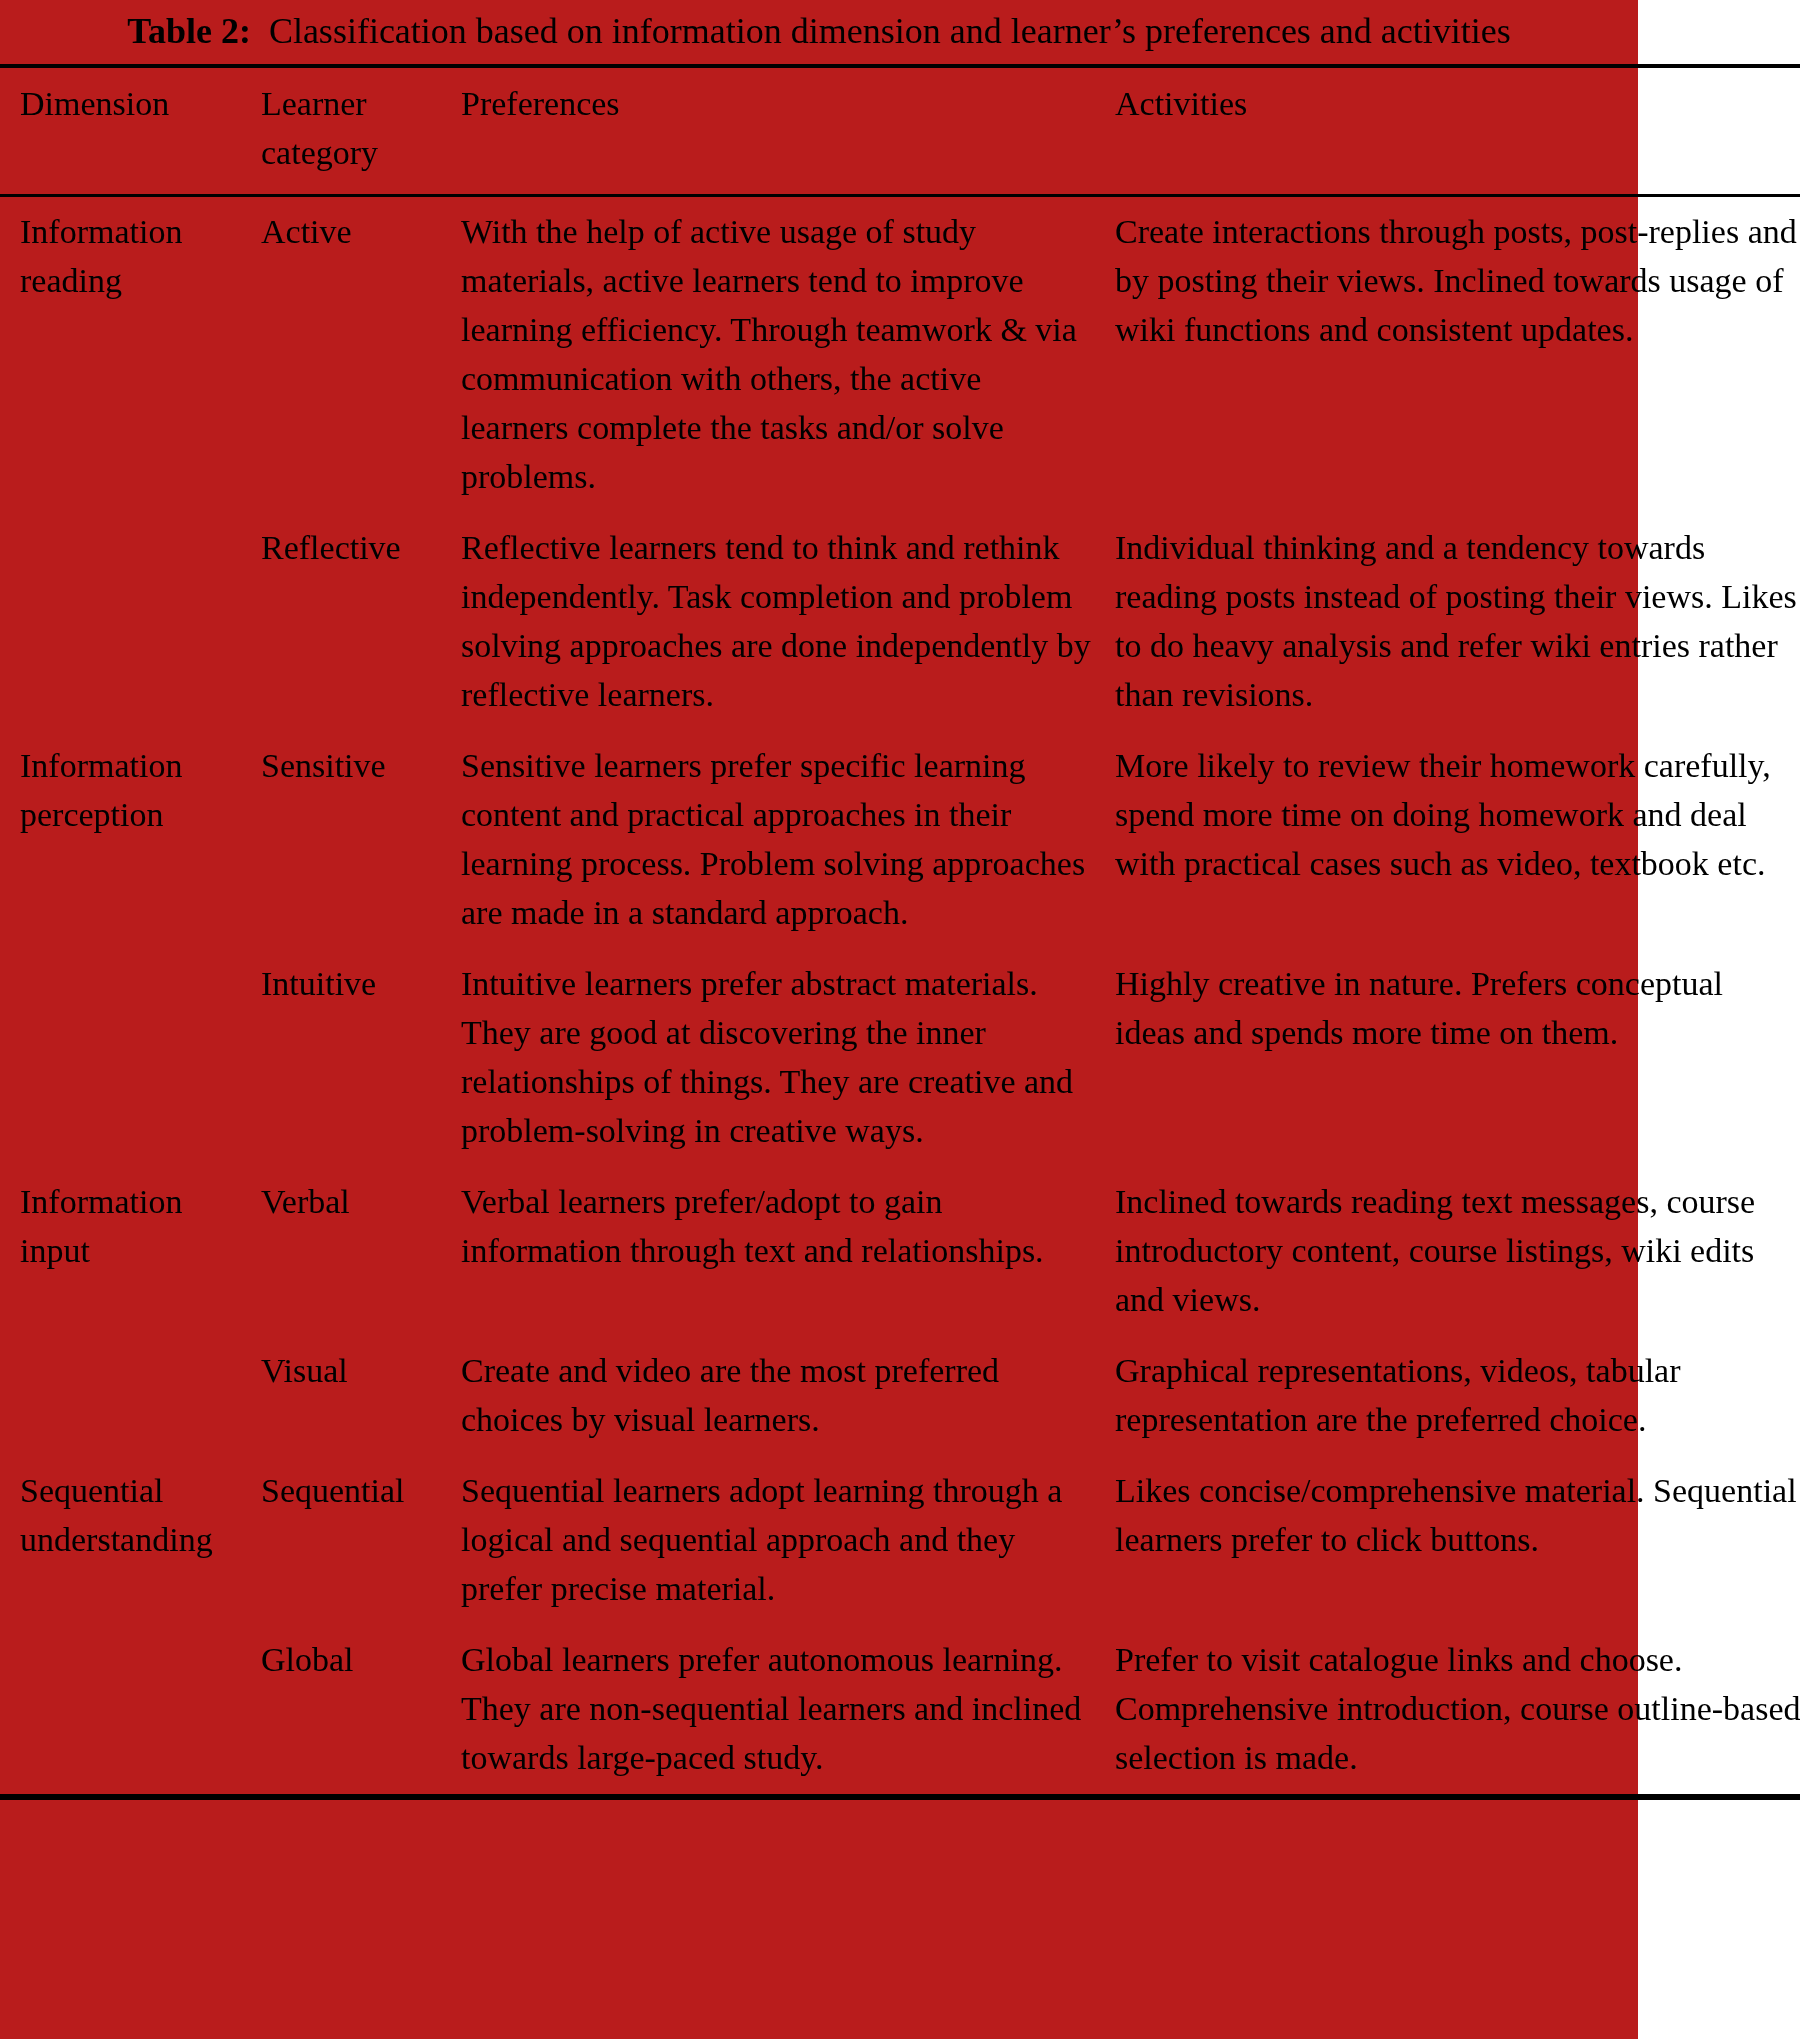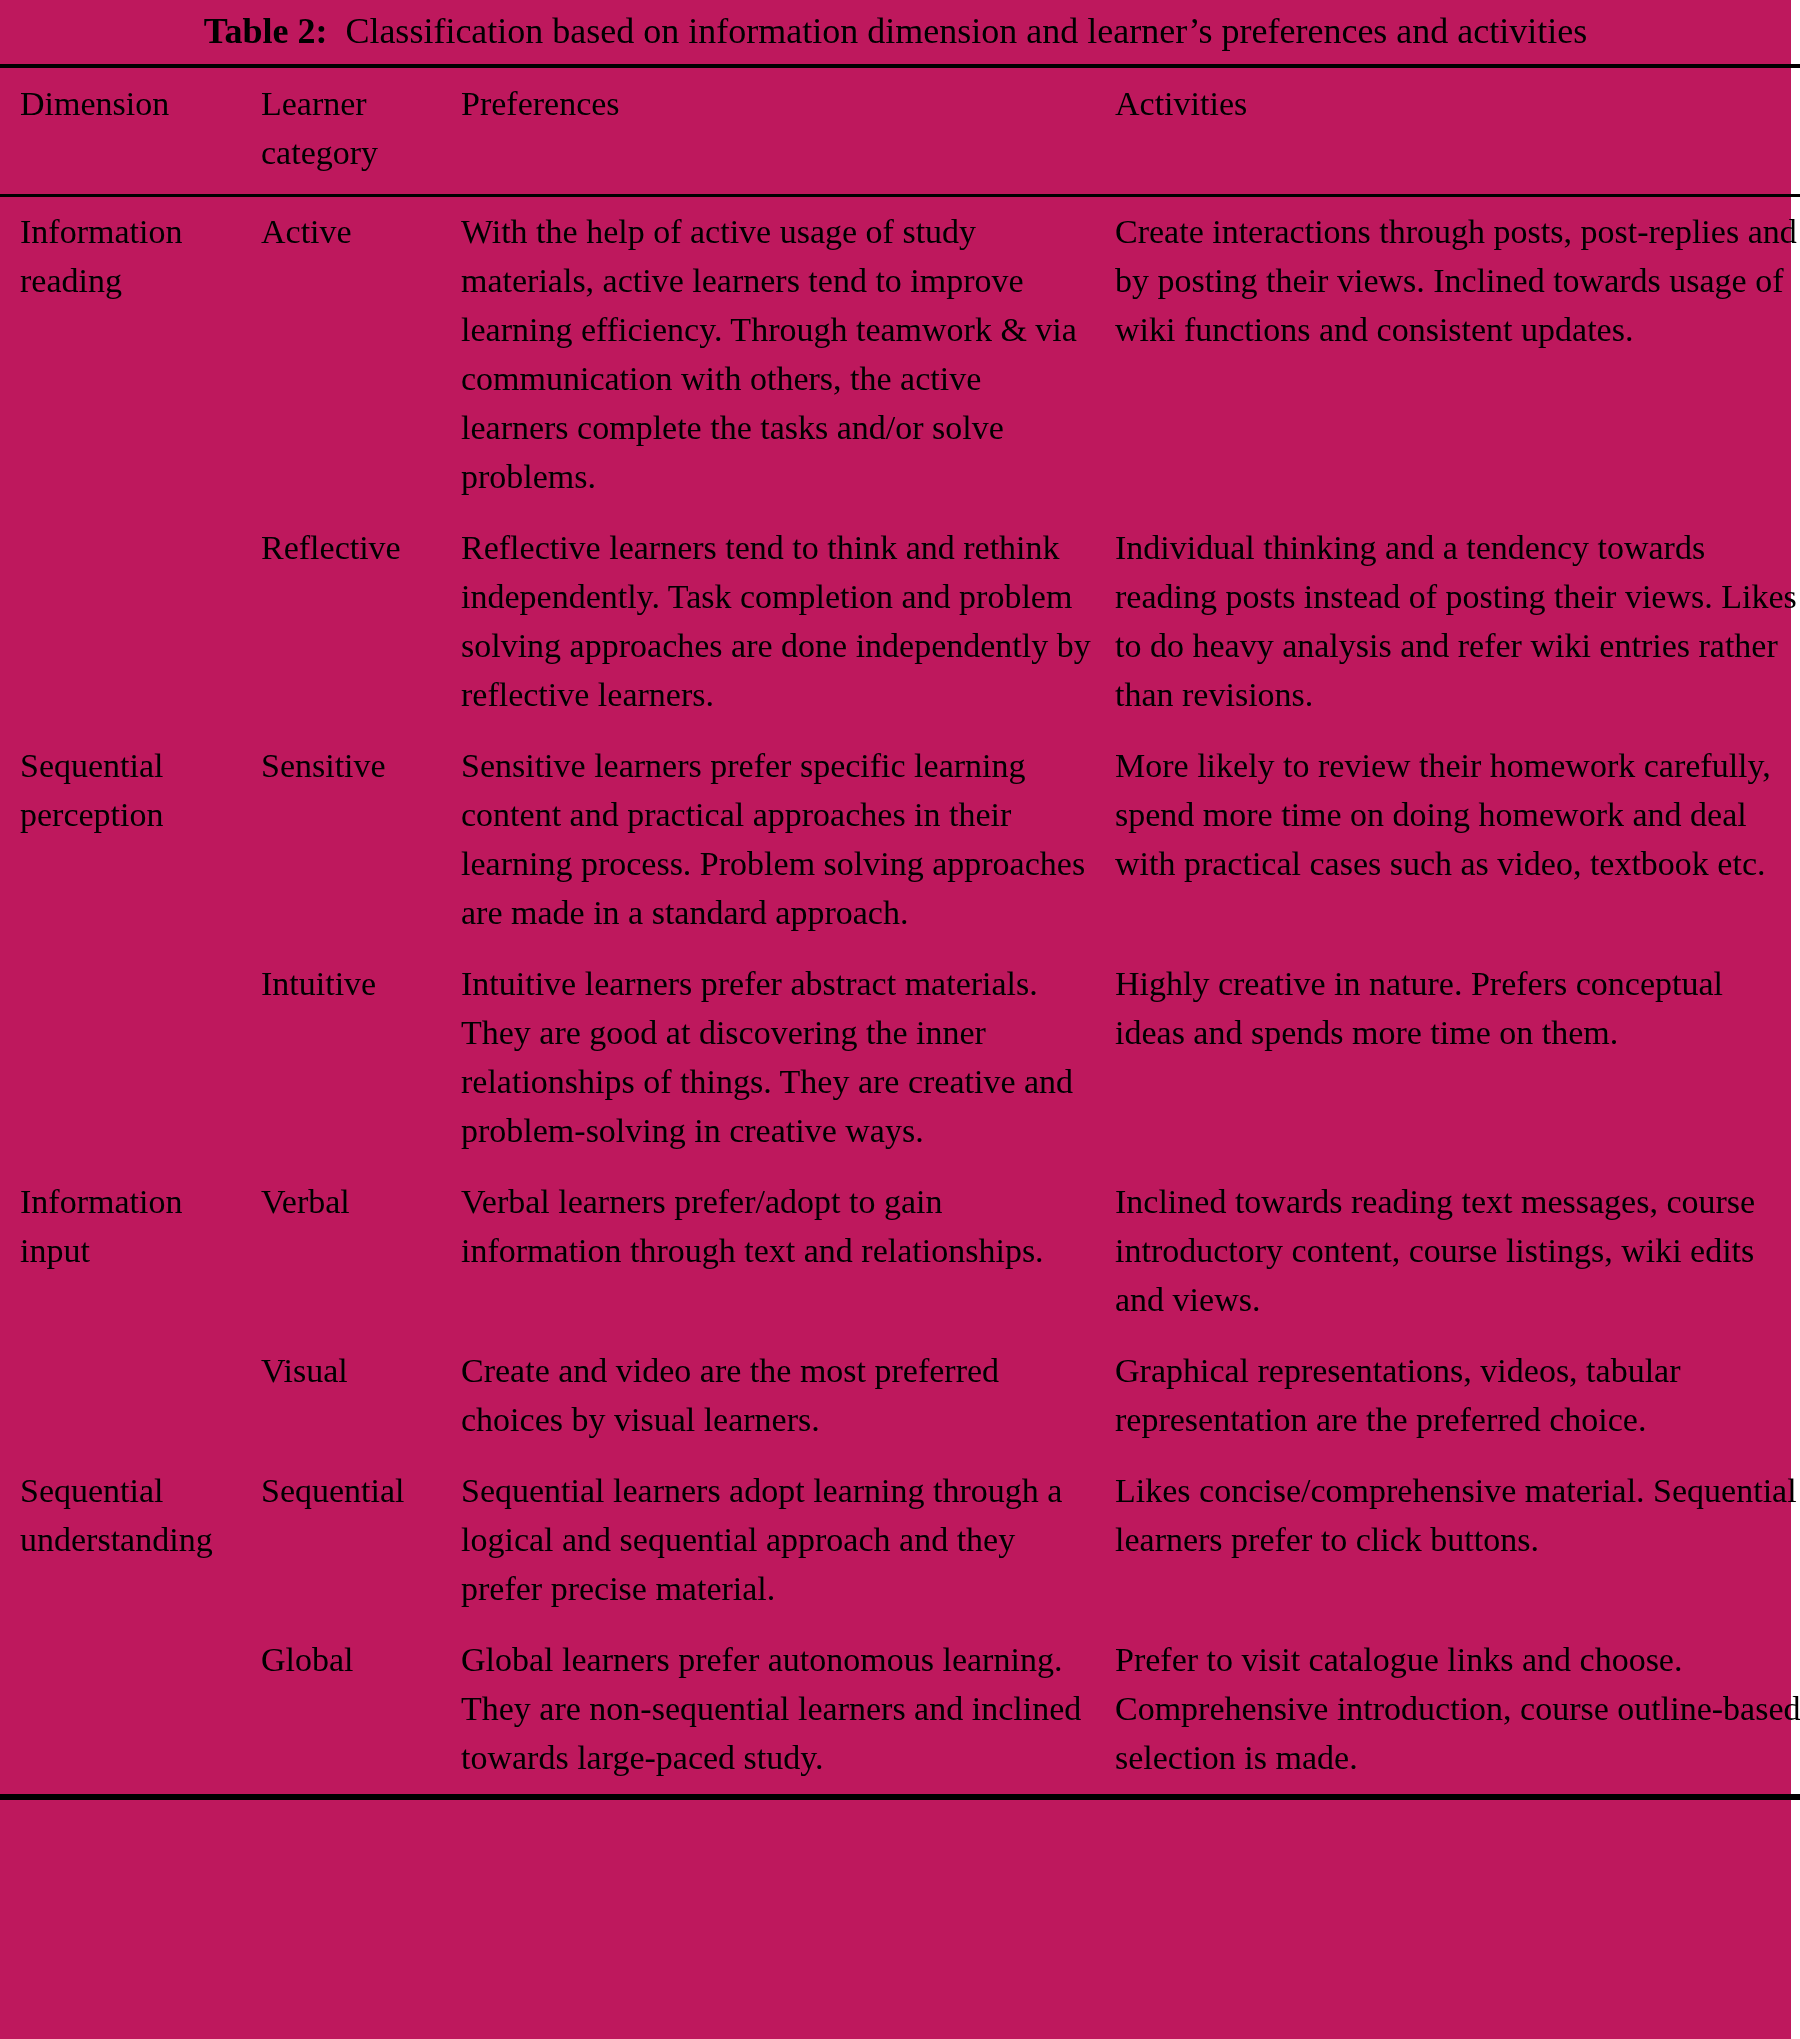--- a/index.html
+++ b/index.html
@@ -2,24 +2,24 @@
 <html style="font-size:14.7px"><head>
 <meta charset="utf-8">
 <style>
   html, body {
     margin: 0;
     padding: 0;
     background: #ffffff;
   }
   .page {
     position: relative;
-    width: 1791px;
+    width: 1638px;
     min-height: 2040px;
     box-sizing: border-box;
-    background: #be185d;
+    background: #b91c1c;
     color: #000000;
     font-family: "Liberation Serif", "DejaVu Serif", serif;
     padding-top: 5.5px;
   }
   .caption {
     text-align: center;
     font-size: 36px;
     line-height: 48px;
     padding: 1.8px 37px 9.2px 37px;
     white-space: nowrap;
@@ -97,21 +97,21 @@
         <td class="cell-activities">Create interactions through posts, post-replies and by posting their views. Inclined towards usage of wiki functions and consistent updates.</td>
       </tr>
 
       <tr>
         <td class="cell-category">Reflective</td>
         <td class="cell-preferences">Reflective learners tend to think and rethink independently. Task completion and problem solving approaches are done independently by reflective learners.</td>
         <td class="cell-activities">Individual thinking and a tendency towards reading posts instead of posting their views. Likes to do heavy analysis and refer wiki entries rather than revisions.</td>
       </tr>
 
       <tr>
-        <td class="cell-dimension" rowspan="2">Sequential perception</td>
+        <td class="cell-dimension" rowspan="2">Information perception</td>
         <td class="cell-category">Sensitive</td>
         <td class="cell-preferences">Sensitive learners prefer specific learning content and practical approaches in their learning process. Problem solving approaches are made in a standard approach.</td>
         <td class="cell-activities">More likely to review their homework carefully, spend more time on doing homework and deal with practical cases such as video, textbook etc.</td>
       </tr>
 
       <tr>
         <td class="cell-category">Intuitive</td>
         <td class="cell-preferences">Intuitive learners prefer abstract materials. They are good at discovering the inner relationships of things. They are creative and problem-solving in creative ways.</td>
         <td class="cell-activities">Highly creative in nature. Prefers conceptual ideas and spends more time on them.</td>
       </tr>

